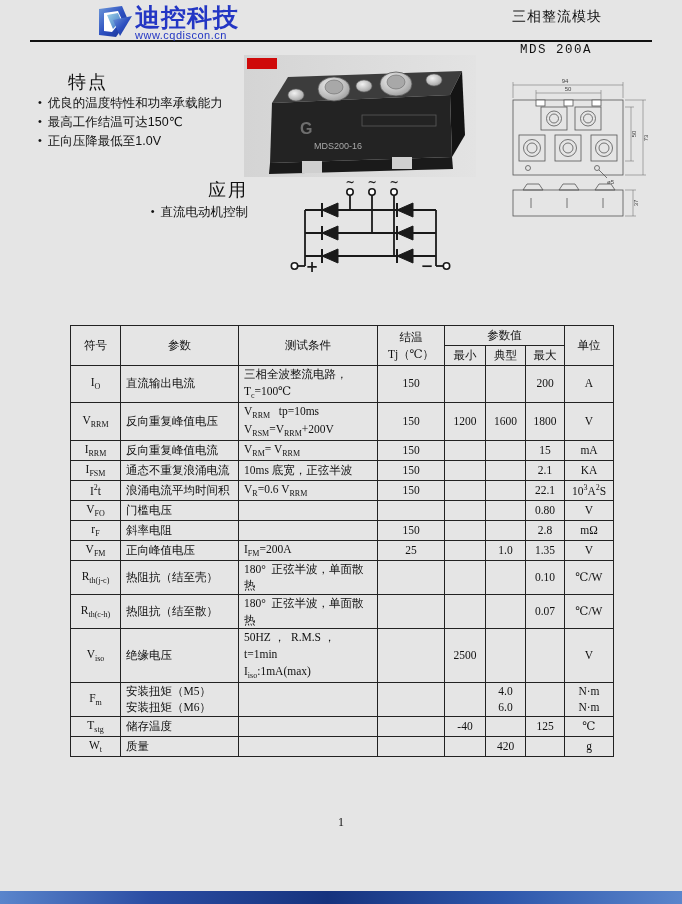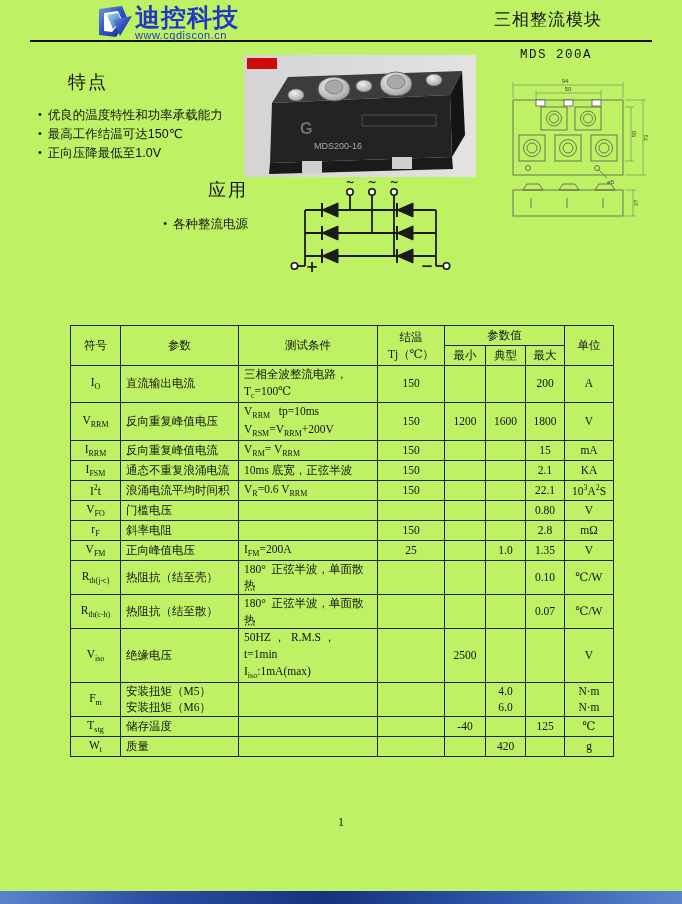--- a/index.html
+++ b/index.html
@@ -1,38 +1,38 @@
 <!DOCTYPE html>
 <html><head>
 <meta charset="utf-8">
 <title>MDS 200A</title>
 <style>
   * { margin:0; padding:0; box-sizing:border-box; }
   html,body { background:#888; }
   .page {
     position:relative; width:682px; height:904px; margin:0 auto;
-    background:#bef264; overflow:hidden;
+    background:#e5e5e5; overflow:hidden;
     font-family:"Liberation Sans","DejaVu Sans",sans-serif; color:#111;
   }
   
   .hdr { position:absolute; left:30px; right:30px; top:6px; height:36px;
          border-bottom:2px solid #111; }
   .brand { position:absolute; left:68px; top:0; display:flex; align-items:flex-start; }
   .brand svg { width:34px; height:32px; margin-right:3px; }
   .brand-txt { display:flex; flex-direction:column; }
   .brand-name { font-size:25px; font-weight:bold; color:#2336c4; line-height:23px; letter-spacing:1px; }
   .brand-url  { font-size:11px; font-weight:normal; color:#2336c4; letter-spacing:.5px; }
   .hdr-right { position:absolute; right:50px; top:2px; text-align:right; }
-  .hdr-right .l1 { font-size:17px; letter-spacing:1px; }
+  .hdr-right .l1 { font-size:14px; letter-spacing:1px; }
   .hdr-right .l2 { font-size:12.5px; letter-spacing:1.5px; margin-top:17px; padding-right:10px;
                    font-family:"Liberation Mono","DejaVu Sans Mono",monospace; }
   
   .feat { position:absolute; left:38px; top:70px; width:210px; font-size:12.5px; }
   .feat .sec-title { margin-left:30px; font-size:18px; letter-spacing:2px; }
-  .feat ul { list-style:none; margin-top:12px; }
+  .feat ul { list-style:none; margin-top:0; }
   .feat li { line-height:19px; }
   .feat li::before { content:"•"; margin-right:6px; font-size:11px; position:relative; top:-1px; }
   .apps { top:178px;text-align:right; }
   .apps ul li { line-height:20px; }
   
   .photo   { position:absolute; left:244px; top:55px;  width:232px; height:122px; }
   .circuit { position:absolute; left:283px; top:178px; width:175px; height:105px; }
   .dimdrw  { position:absolute; left:497px; top:76px;  width:160px; height:147px; }
   
   table.spec { position:absolute; left:70px; top:325px; width:543px;
@@ -91,21 +91,21 @@
     <ul>
         <li>优良的温度特性和功率承载能力</li>
         <li>最高工作结温可达150℃</li>
         <li>正向压降最低至1.0V</li>
       </ul>
   </div>
 
   <div class="feat apps">
     <div class="sec-title">应用</div>
     <ul>
-        <li>各种整流电源</li>
+        <li>直流电动机控制</li>
       </ul>
   </div>
 
   <svg class="photo" viewBox="0 0 232 122">
     <defs>
       <linearGradient id="pbg" x1="0" y1="0" x2="1" y2="0">
         <stop offset="0" stop-color="#d4d4d4"></stop>
           <stop offset="1" stop-color="#e3e3e3"></stop>
       </linearGradient>
       <radialGradient id="met" cx=".4" cy=".35" r=".9">

